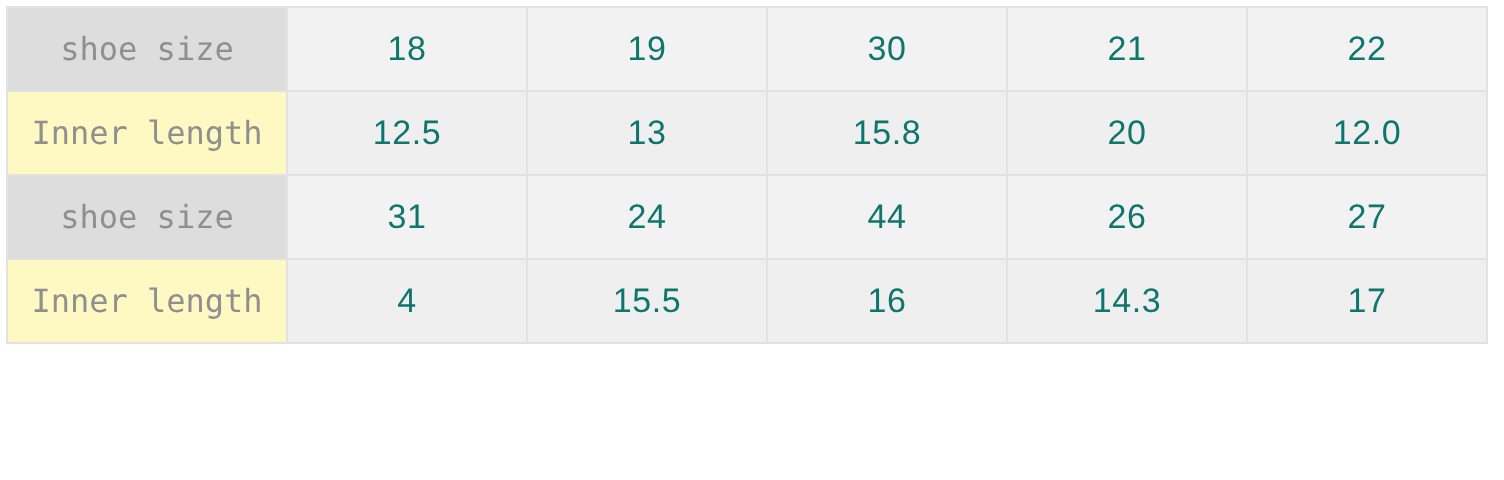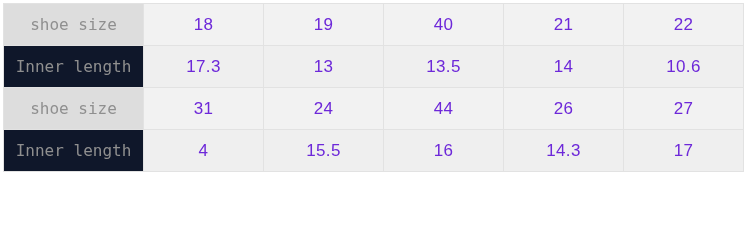--- a/index.html
+++ b/index.html
@@ -43,27 +43,27 @@
   td.label-cell {
     font-family: "DejaVu Sans Mono", "Liberation Mono", monospace;
     font-size: 16px;
     letter-spacing: 0px;
     color: #8f8f8f;
     text-align: center;
     border-left: 1px solid #dcdcdc;
     margin-top: 14px;
   }
   tr.row-odd td.label-cell  { background: #dddddd; }
-  tr.row-even td.label-cell { background: #0f172a; }
+  tr.row-even td.label-cell { background: #fef9c3; }
 
   
   td.data-cell {
     font-family: "Liberation Sans", sans-serif;
     font-size: 17px;
-    color: #6d28d9;
+    color: #0f766e;
     letter-spacing: 0.3px;
   }
   tr.row-odd td.data-cell  { background: #f2f2f2; }
   tr.row-even td.data-cell { background: #efefef; }
 </style>
 </head>
 <body>
 
 <div class="size-table-wrap">
   <table class="size-table">
@@ -73,31 +73,31 @@
       <col class="data-col">
       <col class="data-col">
       <col class="data-col">
       <col class="data-col">
     </colgroup>
     <tbody>
       <tr class="row-odd">
         <td class="label-cell">shoe size</td>
         <td class="data-cell">18</td>
         <td class="data-cell">19</td>
-        <td class="data-cell">40</td>
+        <td class="data-cell">30</td>
         <td class="data-cell">21</td>
         <td class="data-cell">22</td>
       </tr>
       <tr class="row-even">
         <td class="label-cell">Inner length</td>
-        <td class="data-cell">17.3</td>
+        <td class="data-cell">12.5</td>
         <td class="data-cell">13</td>
-        <td class="data-cell">13.5</td>
-        <td class="data-cell">14</td>
-        <td class="data-cell">10.6</td>
+        <td class="data-cell">15.8</td>
+        <td class="data-cell">20</td>
+        <td class="data-cell">12.0</td>
       </tr>
       <tr class="row-odd">
         <td class="label-cell">shoe size</td>
         <td class="data-cell">31</td>
         <td class="data-cell">24</td>
         <td class="data-cell">44</td>
         <td class="data-cell">26</td>
         <td class="data-cell">27</td>
       </tr>
       <tr class="row-even">

